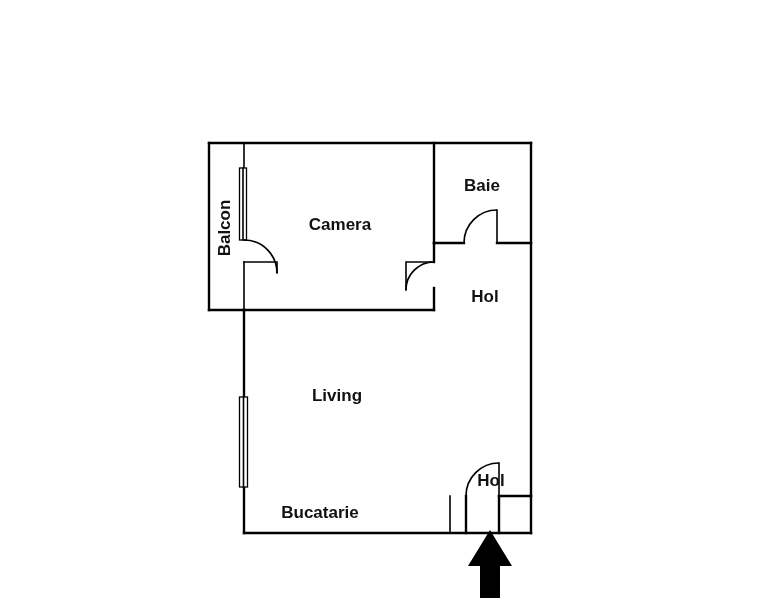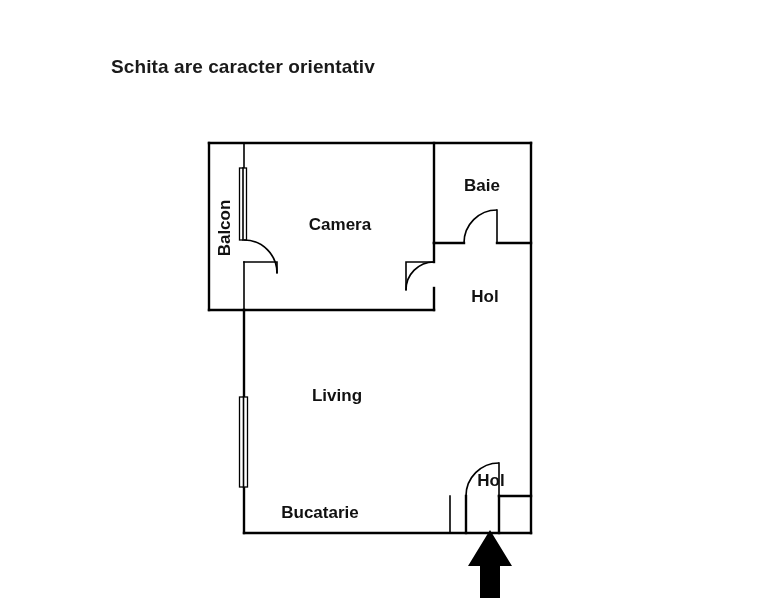--- a/index.html
+++ b/index.html
@@ -67,21 +67,20 @@
   }
   .entry-arrow {
     fill: #000000;
   }
 </style>
 </head>
 <body>
 
 <div id="plan-root">
 
-  <div class="title">Schita are caracter orientativ</div>
 
   <svg class="floorplan" width="768" height="614" viewBox="0 0 768 614">
 
     <g>
 
       <path class="wall" d="M 209 143 L 531 143"></path>
 
       <path class="wall" d="M 531 143 L 531 533"></path>
 
       <path class="wall" d="M 244 533 L 531 533"></path>

